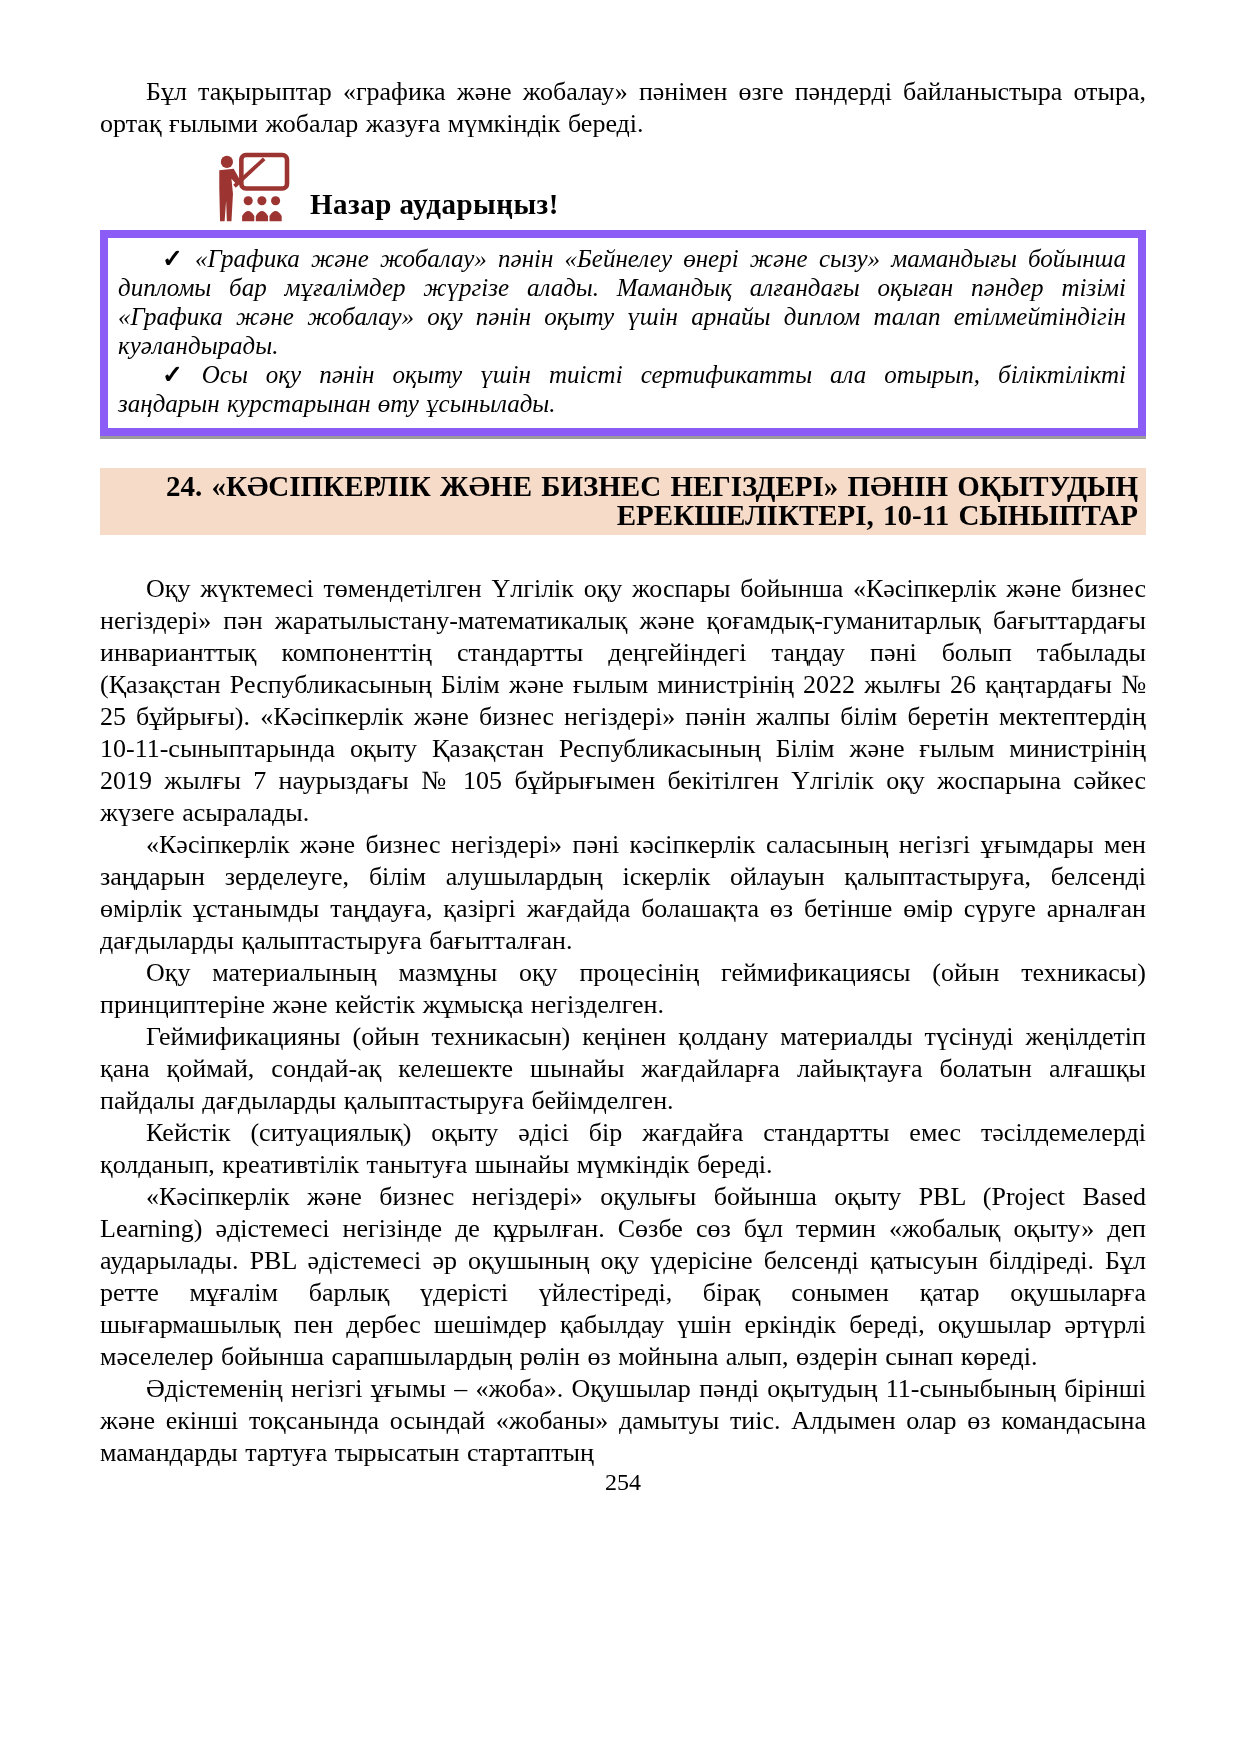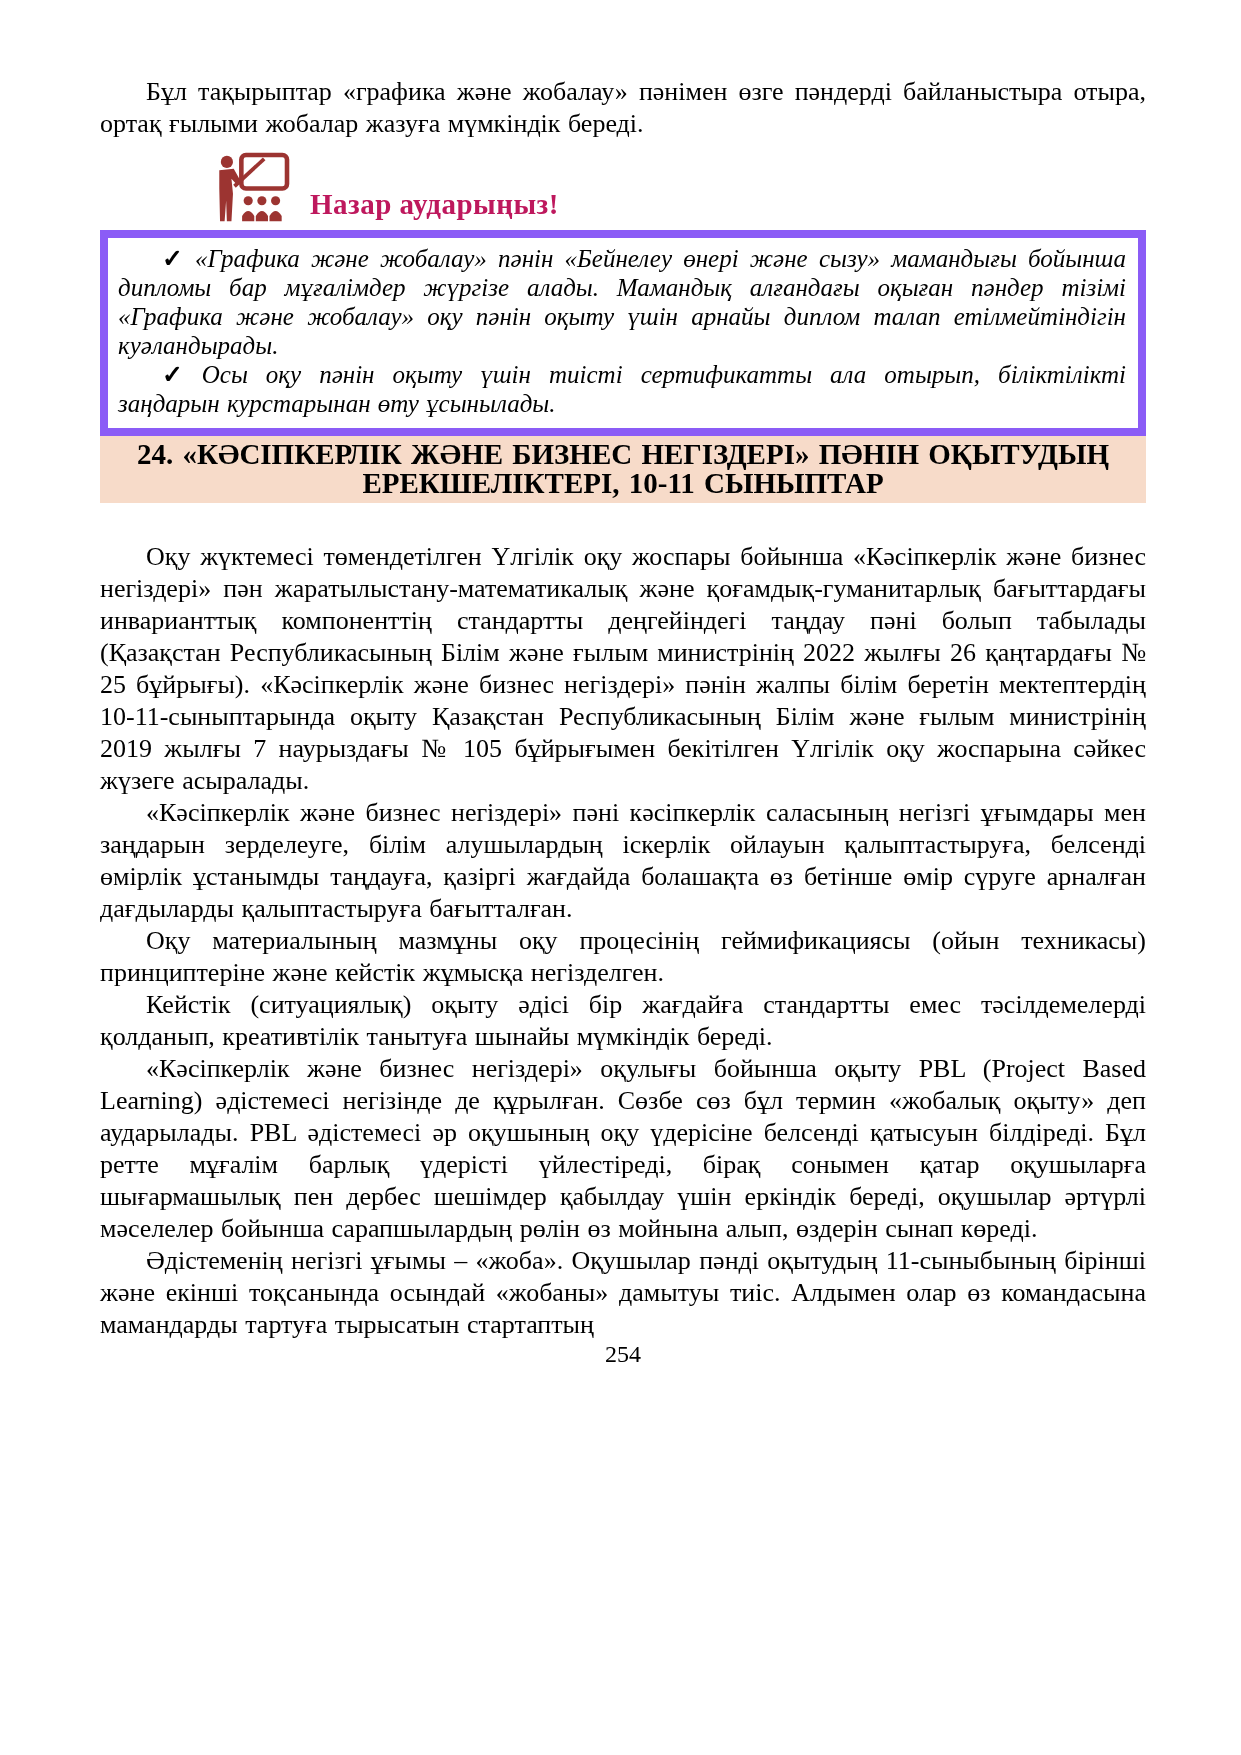--- a/index.html
+++ b/index.html
@@ -28,21 +28,21 @@
     align-items:flex-end;
     gap:18px;
     margin:12px 0 8px 112px;
     height:70px;
   }
   .attention-icon { width:80px; height:70px; flex:0 0 auto; }
   .attention-icon svg { width:80px; height:70px; display:block; }
   .attention-label {
     font-size:29px;
     font-weight:bold;
-    color:#be185d;
+    color:#000000;
     padding-bottom:1px;
     letter-spacing:0.5px;
   }
   
   .note-box {
     border:8px solid #8b5cf6;
     box-shadow:0 3px 0 #9b9b9b;
     padding:6px 12px 10px 10px;
   }
   .note-box p {
@@ -53,26 +53,27 @@
     text-indent:44px;
     word-spacing:1px;
   }
   .note-box .check {
     font-style:normal;
     font-weight:bold;
     margin-right:8px;
   }
   
   .section-heading {
+    margin-top:32px;
     background:#F7DBC9;
     font-size:29px;
     font-weight:bold;
     line-height:29px;
     padding:4px 8px 5px 8px;
-    text-align:center;
+    text-align:right;
     word-spacing:2px;
   }
   
   .body-block { margin-top:38px; }
   .body-block .para { margin:0; }
   .page-number {
     text-align:center;
     font-size:24px;
   }
 </style>
@@ -113,20 +114,21 @@
     <p><span class="check">✓</span><span>«Графика және жобалау» пәнін «Бейнелеу өнері және сызу» мамандығы бойынша дипломы бар мұғалімдер жүргізе алады. Мамандық алғандағы оқыған пәндер тізімі «Графика және жобалау» оқу пәнін оқыту үшін арнайы диплом талап етілмейтіндігін куәландырады.</span></p>
     <p><span class="check">✓</span><span>Осы оқу пәнін оқыту үшін тиісті сертификатты ала отырып, біліктілікті заңдарын курстарынан өту ұсынылады.</span></p>
   </div>
 
   <h1 class="section-heading">24. «КӘСІПКЕРЛІК ЖӘНЕ БИЗНЕС НЕГІЗДЕРІ» ПӘНІН ОҚЫТУДЫҢ ЕРЕКШЕЛІКТЕРІ, 10-11 СЫНЫПТАР</h1>
 
   <div class="body-block">
     <p class="para">Оқу жүктемесі төмендетілген Үлгілік оқу жоспары бойынша «Кәсіпкерлік және бизнес негіздері» пән жаратылыстану-математикалық және қоғамдық-гуманитарлық бағыттардағы инварианттық компоненттің стандартты деңгейіндегі таңдау пәні болып табылады (Қазақстан Республикасының Білім және ғылым министрінің 2022 жылғы 26 қаңтардағы № 25 бұйрығы). «Кәсіпкерлік және бизнес негіздері» пәнін жалпы білім беретін мектептердің 10-11-сыныптарында оқыту Қазақстан Республикасының Білім және ғылым министрінің 2019 жылғы 7 наурыздағы № 105 бұйрығымен бекітілген Үлгілік оқу жоспарына сәйкес жүзеге асыралады.</p>
     <p class="para">«Кәсіпкерлік және бизнес негіздері» пәні кәсіпкерлік саласының негізгі ұғымдары мен заңдарын зерделеуге, білім алушылардың іскерлік ойлауын қалыптастыруға, белсенді өмірлік ұстанымды таңдауға, қазіргі жағдайда болашақта өз бетінше өмір сүруге арналған дағдыларды қалыптастыруға бағытталған.</p>
     <p class="para">Оқу материалының мазмұны оқу процесінің геймификациясы (ойын техникасы) принциптеріне және кейстік жұмысқа негізделген.</p>
+    <p class="para">Геймификацияны (ойын техникасын) кеңінен қолдану материалды түсінуді жеңілдетіп қана қоймай, сондай-ақ келешекте шынайы жағдайларға лайықтауға болатын алғашқы пайдалы дағдыларды қалыптастыруға бейімделген.</p>
     <p class="para">Кейстік (ситуациялық) оқыту әдісі бір жағдайға стандартты емес тәсілдемелерді қолданып, креативтілік танытуға шынайы мүмкіндік береді.</p>
     <p class="para">«Кәсіпкерлік және бизнес негіздері» оқулығы бойынша оқыту PBL (Project Based Learning) әдістемесі негізінде де құрылған. Сөзбе сөз бұл термин «жобалық оқыту» деп аударылады. PBL әдістемесі әр оқушының оқу үдерісіне белсенді қатысуын білдіреді. Бұл ретте мұғалім барлық үдерісті үйлестіреді, бірақ сонымен қатар оқушыларға шығармашылық пен дербес шешімдер қабылдау үшін еркіндік береді, оқушылар әртүрлі мәселелер бойынша сарапшылардың рөлін өз мойнына алып, өздерін сынап көреді.</p>
     <p class="para">Әдістеменің негізгі ұғымы – «жоба». Оқушылар пәнді оқытудың 11-сыныбының бірінші және екінші тоқсанында осындай «жобаны» дамытуы тиіс. Алдымен олар өз командасына мамандарды тартуға тырысатын стартаптың</p>
   </div>
 
   <div class="page-number">254</div>
 
 </div>
 
 </body></html>

